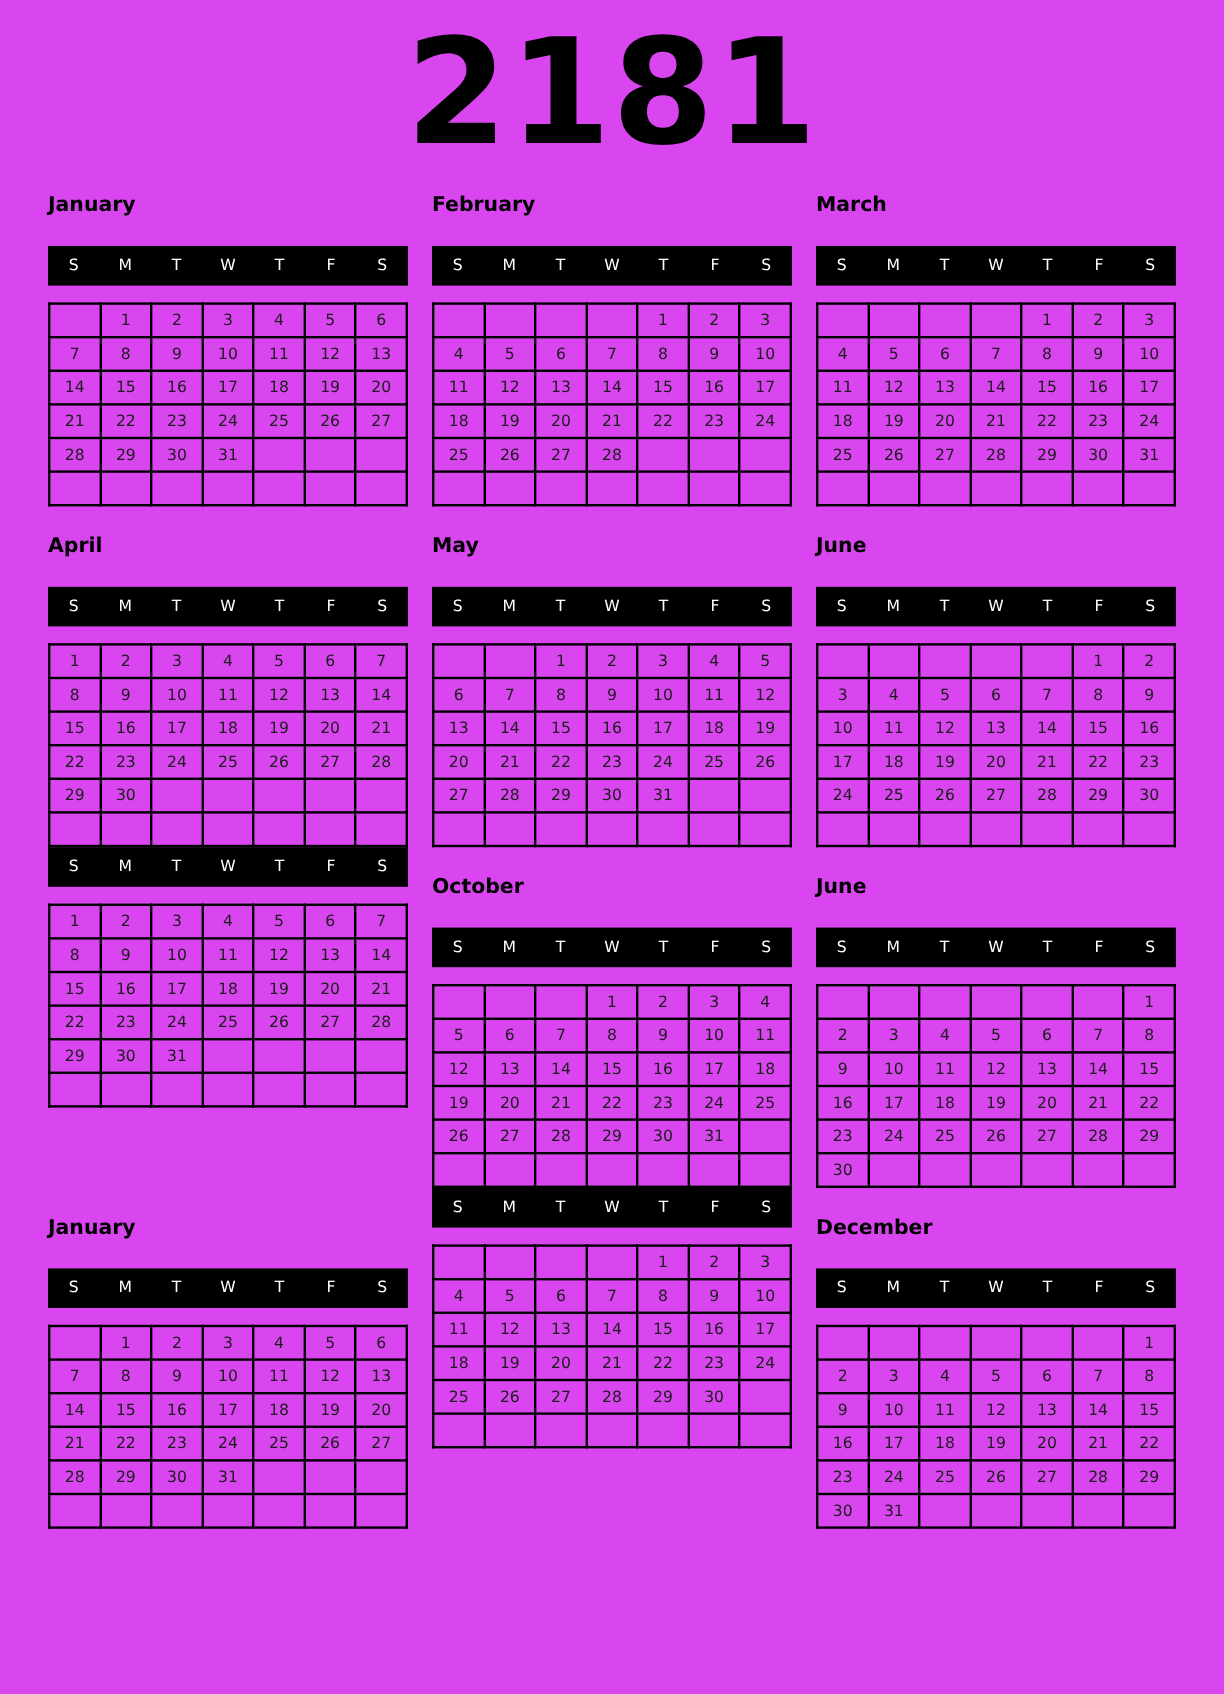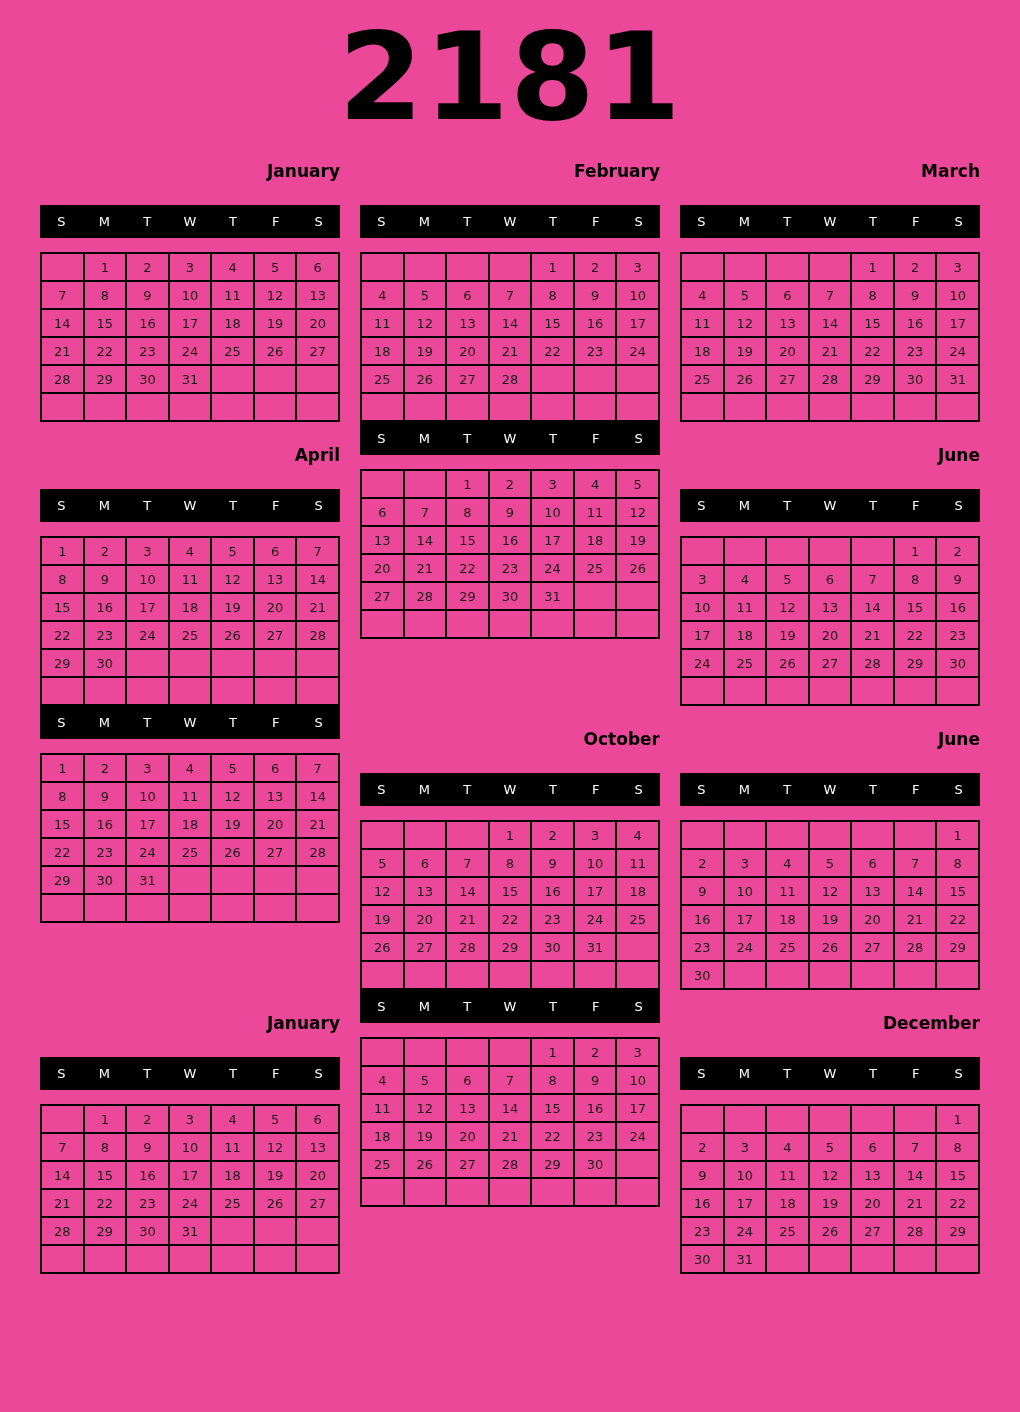--- a/index.html
+++ b/index.html
@@ -9,21 +9,21 @@
   }
   body {
     width: 1020px;
     height: 1412px;
     font-family: "DejaVu Sans", sans-serif;
     color: #000;
   }
   .page {
     width: 1020px;
     height: 1412px;
-    background: #ec4899;
+    background: #d946ef;
     box-sizing: border-box;
   }
   .year-title {
     text-align: center;
     font-size: 122px;
     font-weight: bold;
     line-height: 1.0;
     padding-top: 16px;
     letter-spacing: 1px;
     color: #000;
@@ -31,21 +31,21 @@
   .months-grid {
     display: grid;
     grid-template-columns: repeat(3, 300px);
     column-gap: 20px;
     padding: 0 40px;
   }
   .month {
     width: 300px;
   }
   .month-name {
-    text-align: right;
+    text-align: left;
     font-weight: bold;
     font-size: 17px;
     margin: 23px 0 24px 0;
     color: #000;
   }
   .dow-header {
     display: flex;
     background: var(--header-bg, #000000);
     color: var(--header-text, #ffffff);
     height: 33px;
@@ -352,20 +352,21 @@
               <td></td>
               <td></td>
               <td></td>
               <td></td>
               <td></td>
             </tr>
           </tbody>
         </table>
       </div>
       <div class="month">
+        <div class="month-name">May</div>
         <div class="dow-header">
           <div class="dow-cell">S</div>
           <div class="dow-cell">M</div>
           <div class="dow-cell">T</div>
           <div class="dow-cell">W</div>
           <div class="dow-cell">T</div>
           <div class="dow-cell">F</div>
           <div class="dow-cell">S</div>
         </div>
         <table class="days-table">

